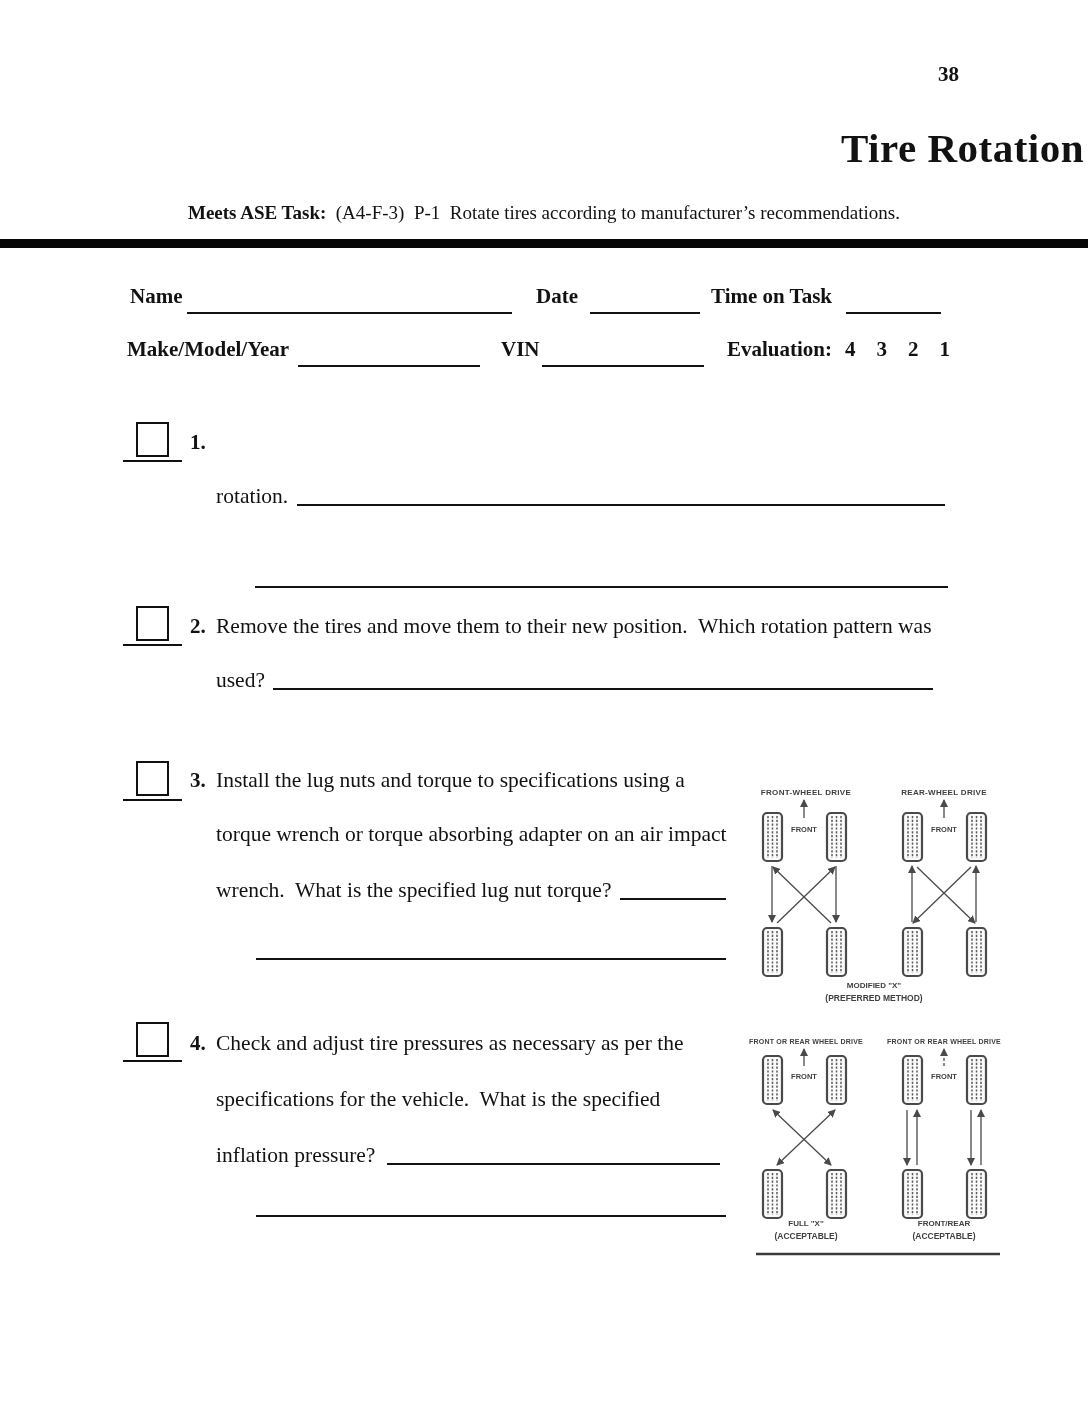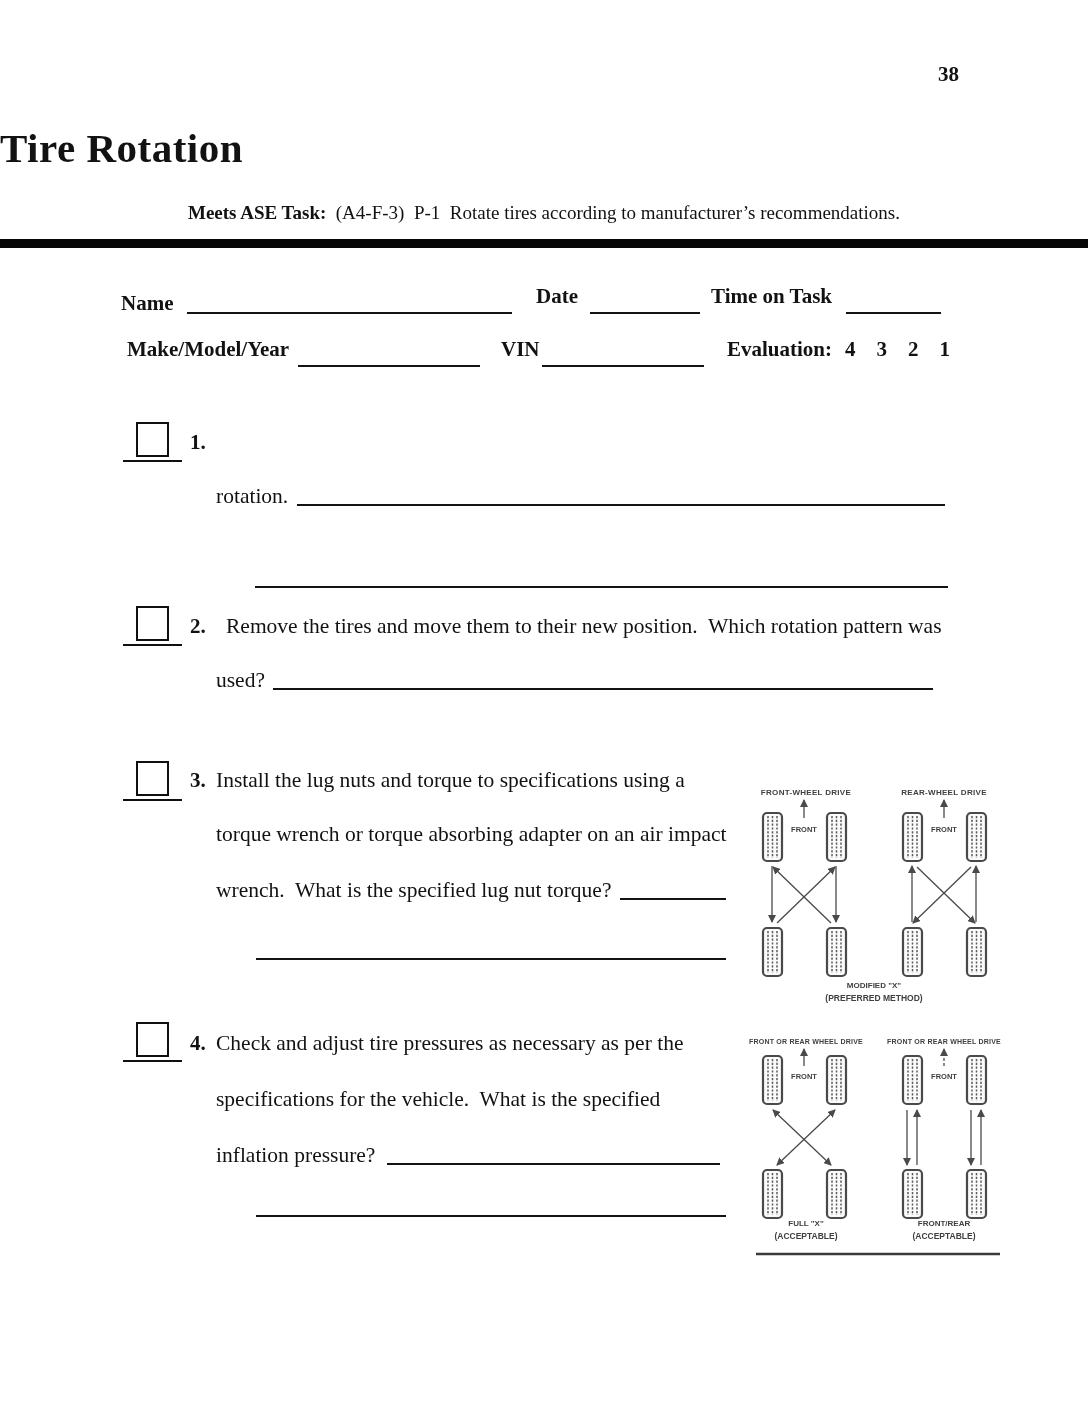--- a/index.html
+++ b/index.html
@@ -5,21 +5,21 @@
   html,body { margin:0; padding:0; background:#e8e8e8; }
   .page {
     position:relative; width:1088px; height:1408px; margin:0 auto;
     background:#ffffff; overflow:hidden;
     font-family:"Liberation Serif", serif; color:#121212;
   }
   .abs { position:absolute; }
   .pre { white-space:pre; }
   .bold { font-weight:bold; }
   .pagenum { font-size:21px; font-weight:bold; }
-  .title { left:0; right:4px; text-align:left; font-size:41px; font-weight:bold; letter-spacing:0.5px; }
+  .title { left:0; right:4px; text-align:right; font-size:41px; font-weight:bold; letter-spacing:0.5px; }
   .ase { left:0; right:0; text-align:center; font-size:19px; }
   .rule { left:0; width:1088px; height:9px; background:#070707; }
   .lbl { font-size:21px; font-weight:bold; white-space:pre; }
   .fblank { border-bottom:2px solid #131313; height:24px; }
   .line { font-size:21.5px; white-space:pre; }
   .num { font-size:21px; font-weight:bold; }
   .iblank { display:inline-block; border-bottom:2px solid #131313; height:18px; vertical-align:-3px; }
   .checkline {
     position:absolute; left:123px; width:59px; height:36px;
     border-bottom:2px solid #101010;
@@ -39,21 +39,21 @@
 </head>
 <body>
 
 <div class="page">
 
   <div class="abs pagenum" style="left:938px; top:62px;">38</div>
   <div class="abs title" style="top:124px;">Tire Rotation</div>
   <div class="abs ase pre" style="top:202px;"><span class="bold">Meets ASE Task:</span><span>  (A4-F-3)  P-1  Rotate tires according to manufacturer’s recommendations.</span></div>
   <div class="abs rule" style="top:239px;"></div>
 
-  <div class="abs lbl" style="left:121px; top:284px;margin-top:7px;">Name</div>
+  <div class="abs lbl" style="left:130px; top:284px;">Name</div>
   <div class="abs fblank" style="left:187px; top:288px; width:325px;"></div>
   <div class="abs lbl" style="left:536px; top:284px;">Date</div>
   <div class="abs fblank" style="left:590px; top:288px; width:110px;"></div>
   <div class="abs lbl" style="left:711px; top:284px;">Time on Task</div>
   <div class="abs fblank" style="left:846px; top:288px; width:95px;"></div>
 
   <div class="abs lbl" style="left:127px; top:337px;">Make/Model/Year</div>
   <div class="abs fblank" style="left:298px; top:341px; width:182px;"></div>
   <div class="abs lbl" style="left:501px; top:337px;">VIN</div>
   <div class="abs fblank" style="left:542px; top:341px; width:162px;"></div>
@@ -69,21 +69,21 @@
       <span class="cbox"></span>
     </div>
   <div class="abs num" style="left:190px; top:430px;">1.</div>
   <div class="abs line" style="left:216px; top:484px;"><span>rotation.</span><span class="iblank" style="width:648px; margin-left:9px;"></span></div>
   <div class="abs fblank" style="left:255px; top:562px; width:693px;"></div>
 
   <div class="checkline" style="top:608px;">
       <span class="cbox"></span>
     </div>
   <div class="abs num" style="left:190px; top:614px;">2.</div>
-  <div class="abs line" style="left:216px; top:614px;margin-left:10px;">Remove the tires and move them to their new position.  Which rotation pattern was</div>
+  <div class="abs line" style="left:216px; top:614px;">Remove the tires and move them to their new position.  Which rotation pattern was</div>
   <div class="abs line" style="left:216px; top:668px;"><span>used?</span><span class="iblank" style="width:660px; margin-left:8px;"></span></div>
 
   <div class="checkline" style="top:763px;">
       <span class="cbox"></span>
     </div>
   <div class="abs num" style="left:190px; top:768px;">3.</div>
   <div class="abs line" style="left:216px; top:768px;">Install the lug nuts and torque to specifications using a</div>
   <div class="abs line" style="left:216px; top:822px;">torque wrench or torque absorbing adapter on an air impact</div>
   <div class="abs line" style="left:216px; top:878px;"><span>wrench.  What is the specified lug nut torque?</span><span class="iblank" style="width:106px; margin-left:9px;"></span></div>
   <div class="abs fblank" style="left:256px; top:934px; width:470px;"></div>

